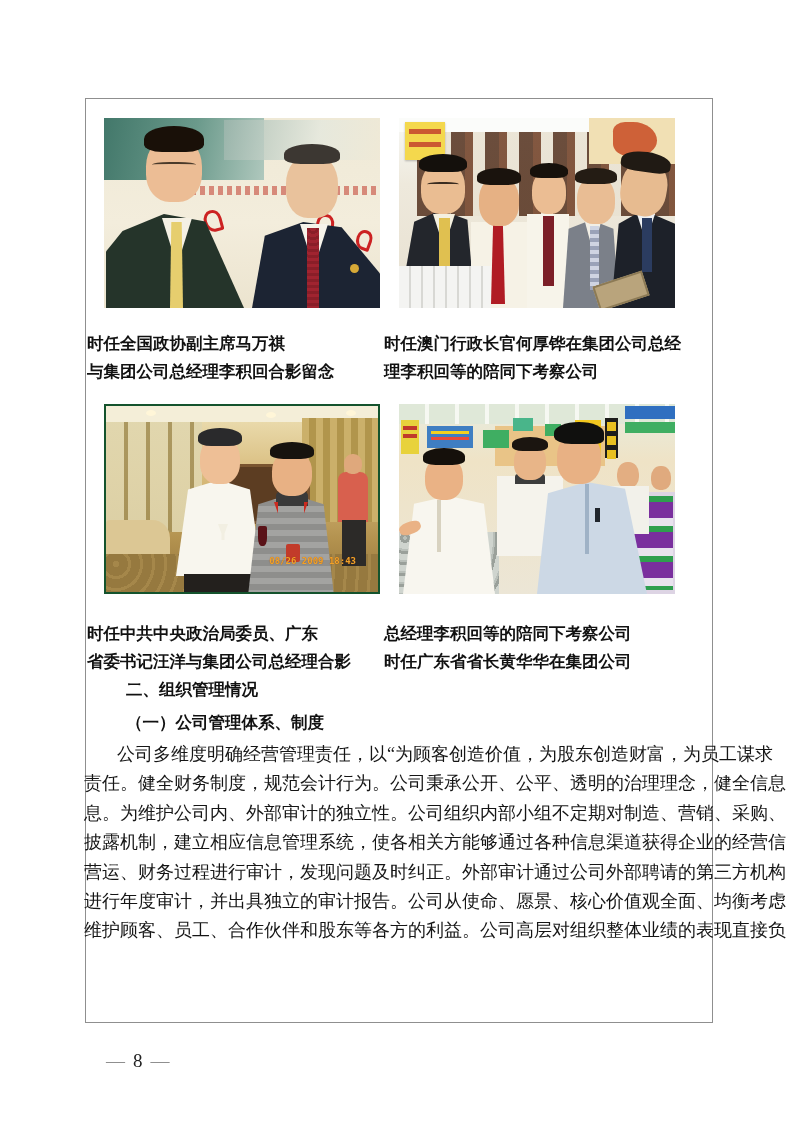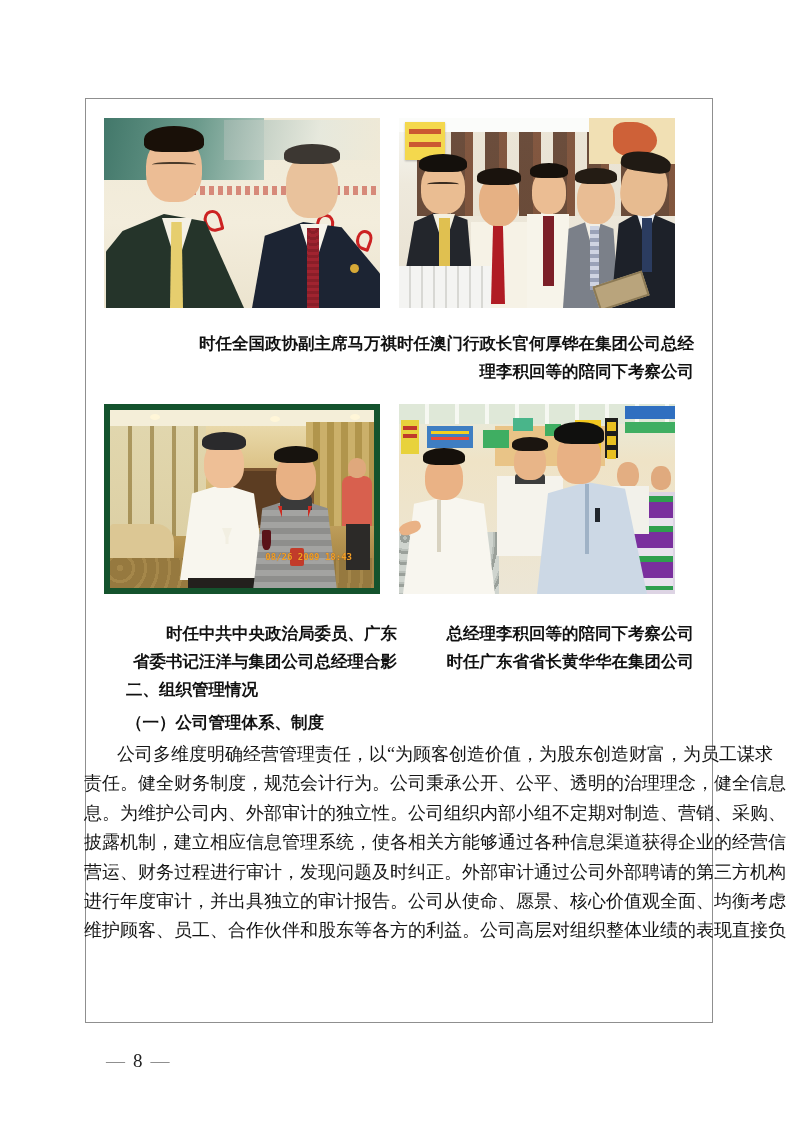--- a/index.html
+++ b/index.html
@@ -12,21 +12,21 @@
   .frame {
     position: absolute; left: 85px; top: 98px; width: 628px; height: 925px;
     border: 1px solid #8f8f8f; background: #ffffff;
   }
   .photo {
     position: absolute; width: 276px; height: 190px; overflow: hidden;
     background: #e8e4d8;
   }
   .photo div { position: absolute; }
   .caption {
-    position: absolute; width: 310px; text-align: right;
+    position: absolute; width: 310px; text-align: left;
     font-weight: bold; font-size: 16.5px; line-height: 28px; color: #111;
   }
   .heading {
     position: absolute; left: 86px; width: 626px; padding-left: 40px;
     font-weight: bold; font-size: 16.5px; color: #111; white-space: nowrap;
   }
   .para {
     position: absolute; left: 84px; top: 740px; width: 633px;
     font-size: 18px; color: #151515;
   }
@@ -116,28 +116,29 @@
   <div style="left:238px;top:96px;width:18px;height:28px;background:#eef0f2;clip-path:polygon(0 0,100% 0,50% 100%);"></div>
   <div style="left:243px;top:100px;width:10px;height:54px;background:#2b3c60;"></div>
   <div class="head" style="left:222px;top:42px;width:46px;height:56px;background:#e7bb90;transform:rotate(10deg);"></div>
   <div class="hair" style="left:222px;top:34px;width:50px;height:20px;background:#201a14;transform:rotate(8deg);"></div>
   <div style="left:196px;top:160px;width:52px;height:26px;background:#b9a47c;transform:rotate(-18deg);box-shadow:0 0 0 2px #8c7a55 inset;"></div>
   <div style="left:0;top:148px;width:92px;height:42px;background:repeating-linear-gradient(90deg,#f4f4f2 0 10px,#d8d8d4 10px 12px);"></div>
 </div>
 
 <div class="caption" style="left:87px; top:330px;">
   <div>时任全国政协副主席马万祺</div>
+  <div>与集团公司总经理李积回合影留念</div>
 </div>
 
 <div class="caption" style="left:384px; top:330px;">
   <div>时任澳门行政长官何厚铧在集团公司总经</div>
   <div>理李积回等的陪同下考察公司</div>
 </div>
 
-<div class="photo" style="left:104px; top:404px; border:6px solid #14532d;">
+<div class="photo" style="left:104px; top:404px; border:2px solid #14532d;">
   <div style="left:0;top:0;width:276px;height:190px;background:linear-gradient(180deg,#eee2b8 0%,#d6b877 40%,#b3924f 70%,#8f7138 100%);"></div>
   <div style="left:0;top:0;width:276px;height:16px;background:#f4eed8;"></div>
   <div style="left:40px;top:4px;width:10px;height:6px;border-radius:50%;background:#fff6d8;box-shadow:120px 2px 0 #fff6d8, 200px 0 0 #fff6d8;"></div>
   <div style="left:0;top:16px;width:96px;height:110px;background:repeating-linear-gradient(90deg,#e0d6ae 0 18px,#a59158 18px 22px);opacity:.9;"></div>
   <div style="left:196px;top:12px;width:80px;height:104px;background:repeating-linear-gradient(90deg,#cbb06a 0 7px,#b1954c 7px 14px);"></div>
   <div style="left:116px;top:58px;width:88px;height:60px;background:#5c3d22;box-shadow:0 0 0 3px #7a5530 inset;"></div>
   <div style="left:0;top:114px;width:64px;height:34px;background:#dcc794;border-radius:4px 18px 0 0;"></div>
   <div style="left:0;top:148px;width:276px;height:42px;background:repeating-radial-gradient(circle at 10px 10px,#a5874a 0 3px,#96793f 3px 12px);"></div>
 
   <div style="left:232px;top:66px;width:30px;height:50px;background:#d8604e;border-radius:8px 8px 0 0;"></div>

